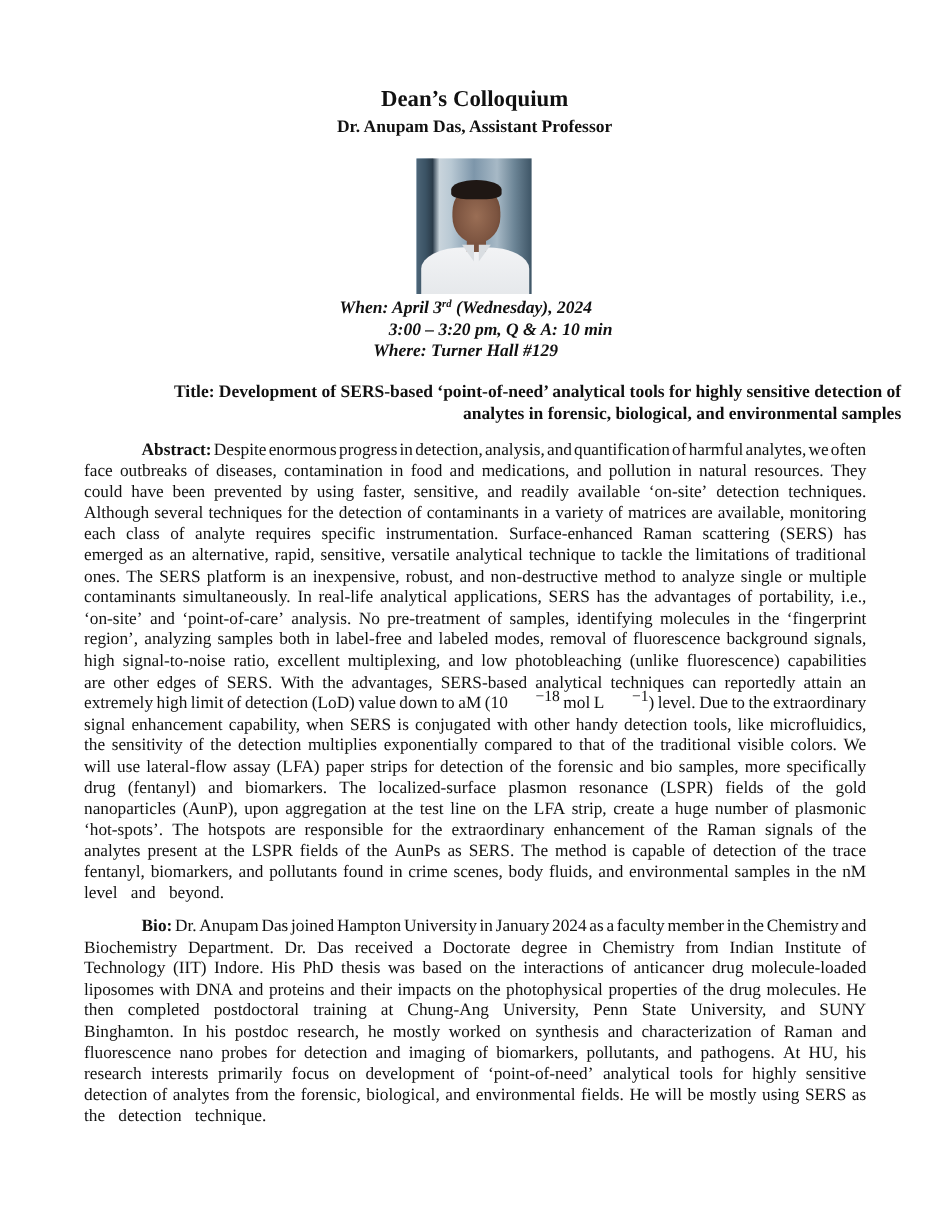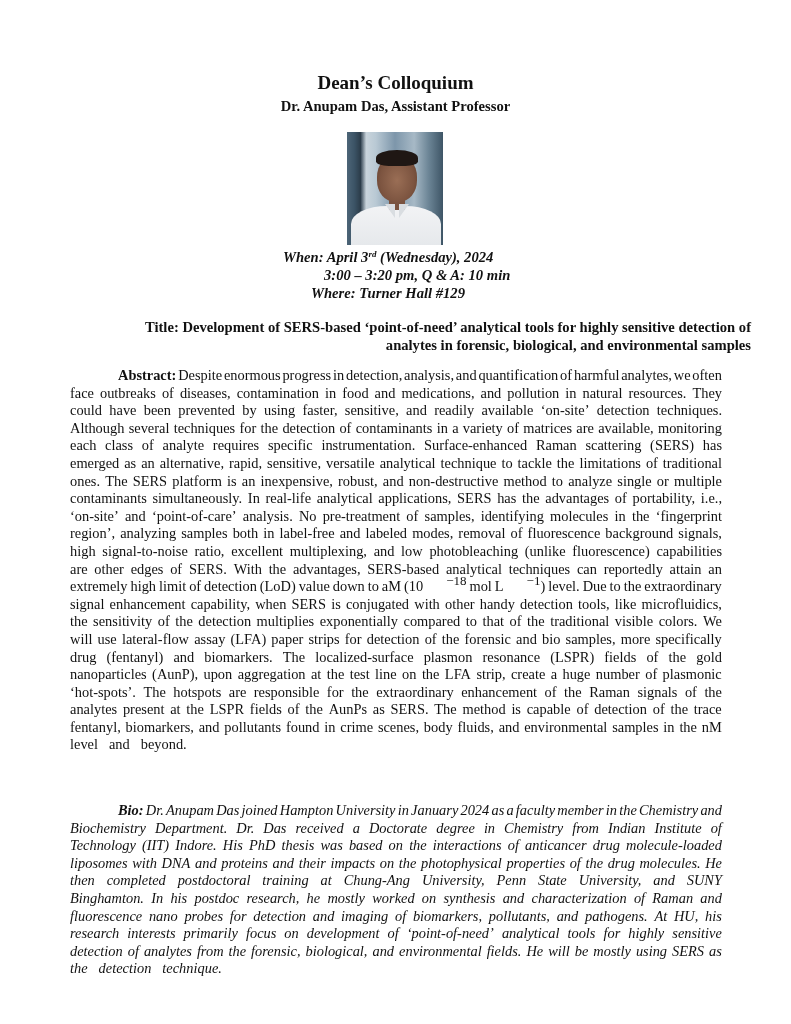--- a/index.html
+++ b/index.html
@@ -24,21 +24,21 @@
   .when { position: absolute; font-weight: bold; font-size: 14.6px; line-height: 18px; white-space: nowrap; font-style: italic; }
   .when-1 { left: 283px; top: 248px; }
   .when-1 sup { font-size: 9px; line-height: 0; vertical-align: 5px; }
   .when-2 { left: 324px; top: 266px; }
   .when-3 { left: 311px; top: 284px; }
   .talk-title { position: absolute; left: 40px; width: 711px; text-align: right; font-weight: bold; font-size: 14.6px; line-height: 18px; white-space: nowrap; }
   .tt-1 { top: 318px; }
   .tt-2 { top: 336px; }
   .para { position: absolute; left: 70px; width: 652px; font-size: 14.4px; line-height: 17.6px; }
   .abstract { top: 367px; }
-  .bio { top: 802px; font-style: italic; }
+  .bio { top: 764px; }
   .label { font-weight: bold; margin-left: 48px; }
   sup.exp { font-size: 13px; vertical-align: 6px; line-height: 0; margin-left: 23px; }
   
   .jl { display: flex; justify-content: space-between; white-space: nowrap; height: 17.6px; }
   .jl.last { justify-content: flex-start; gap: 11px; }
 </style>
 </head>
 <body>
 
 <div class="page">

